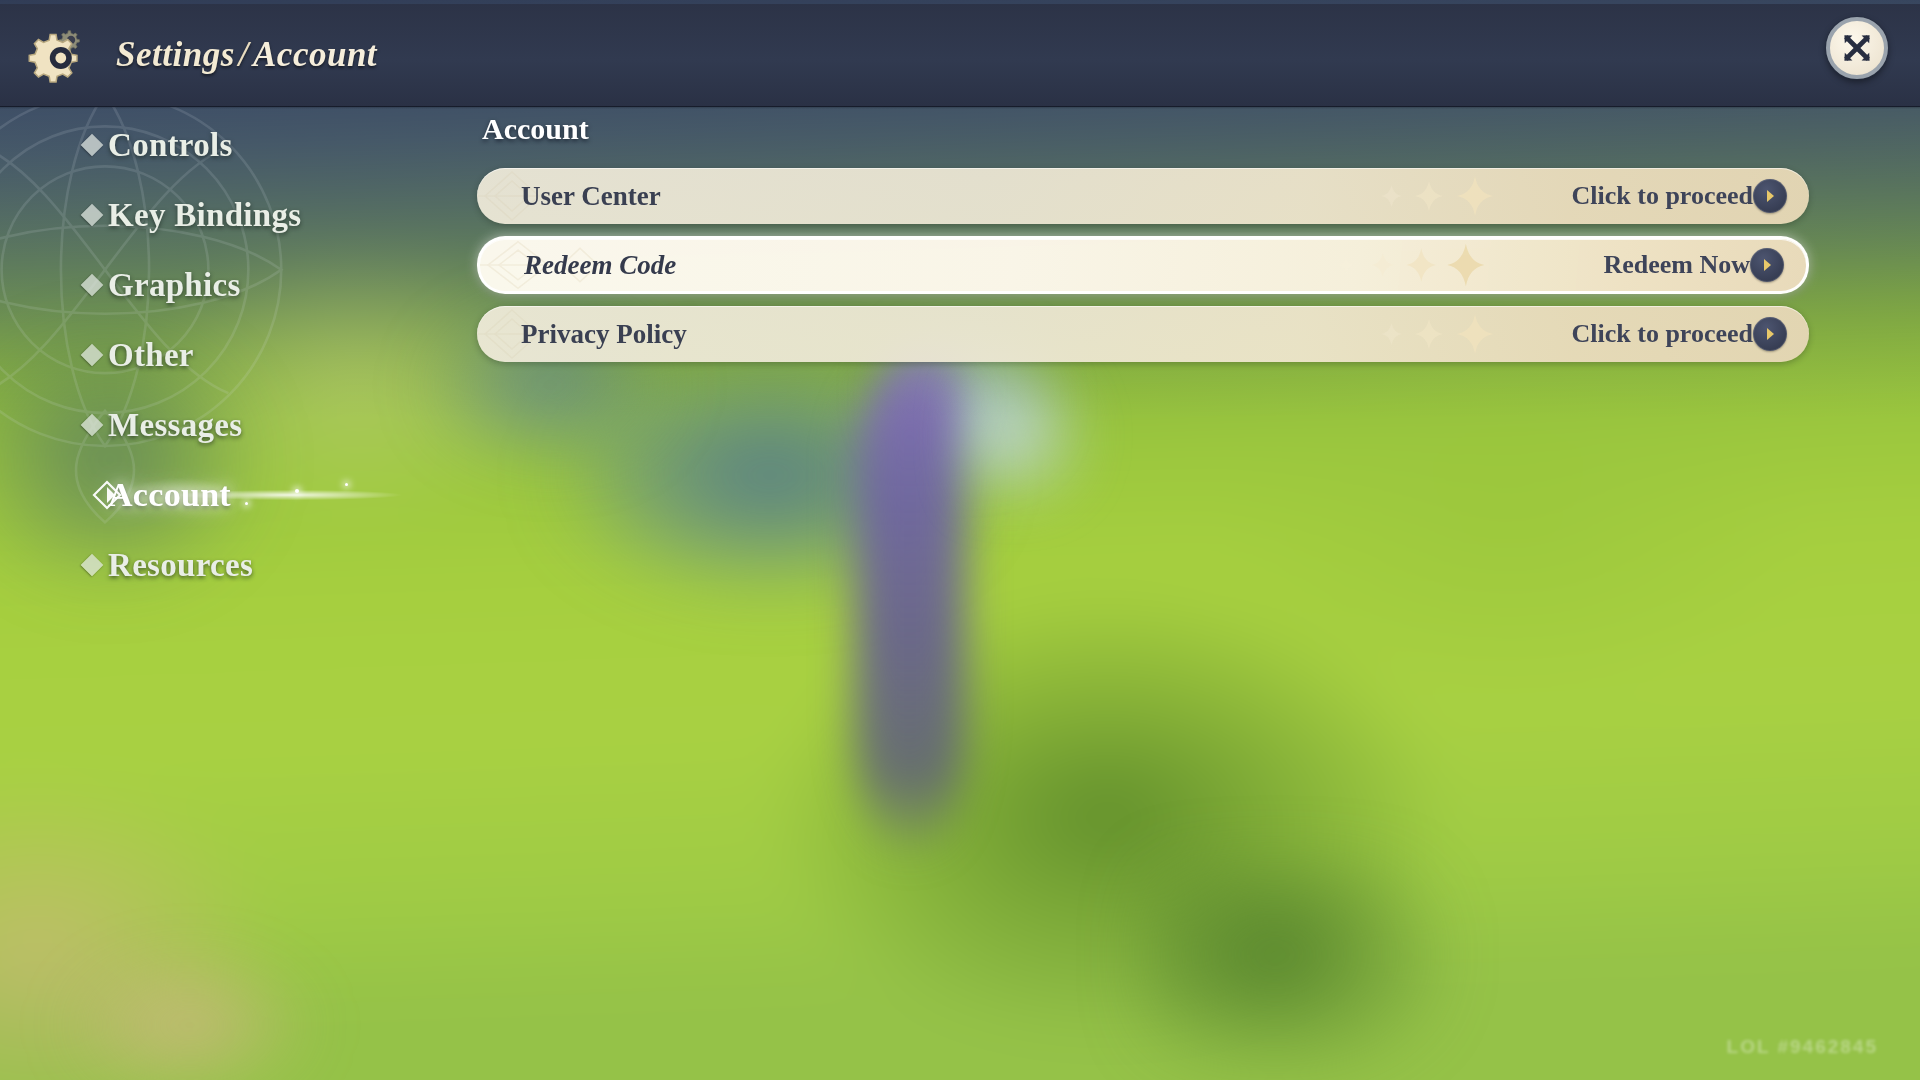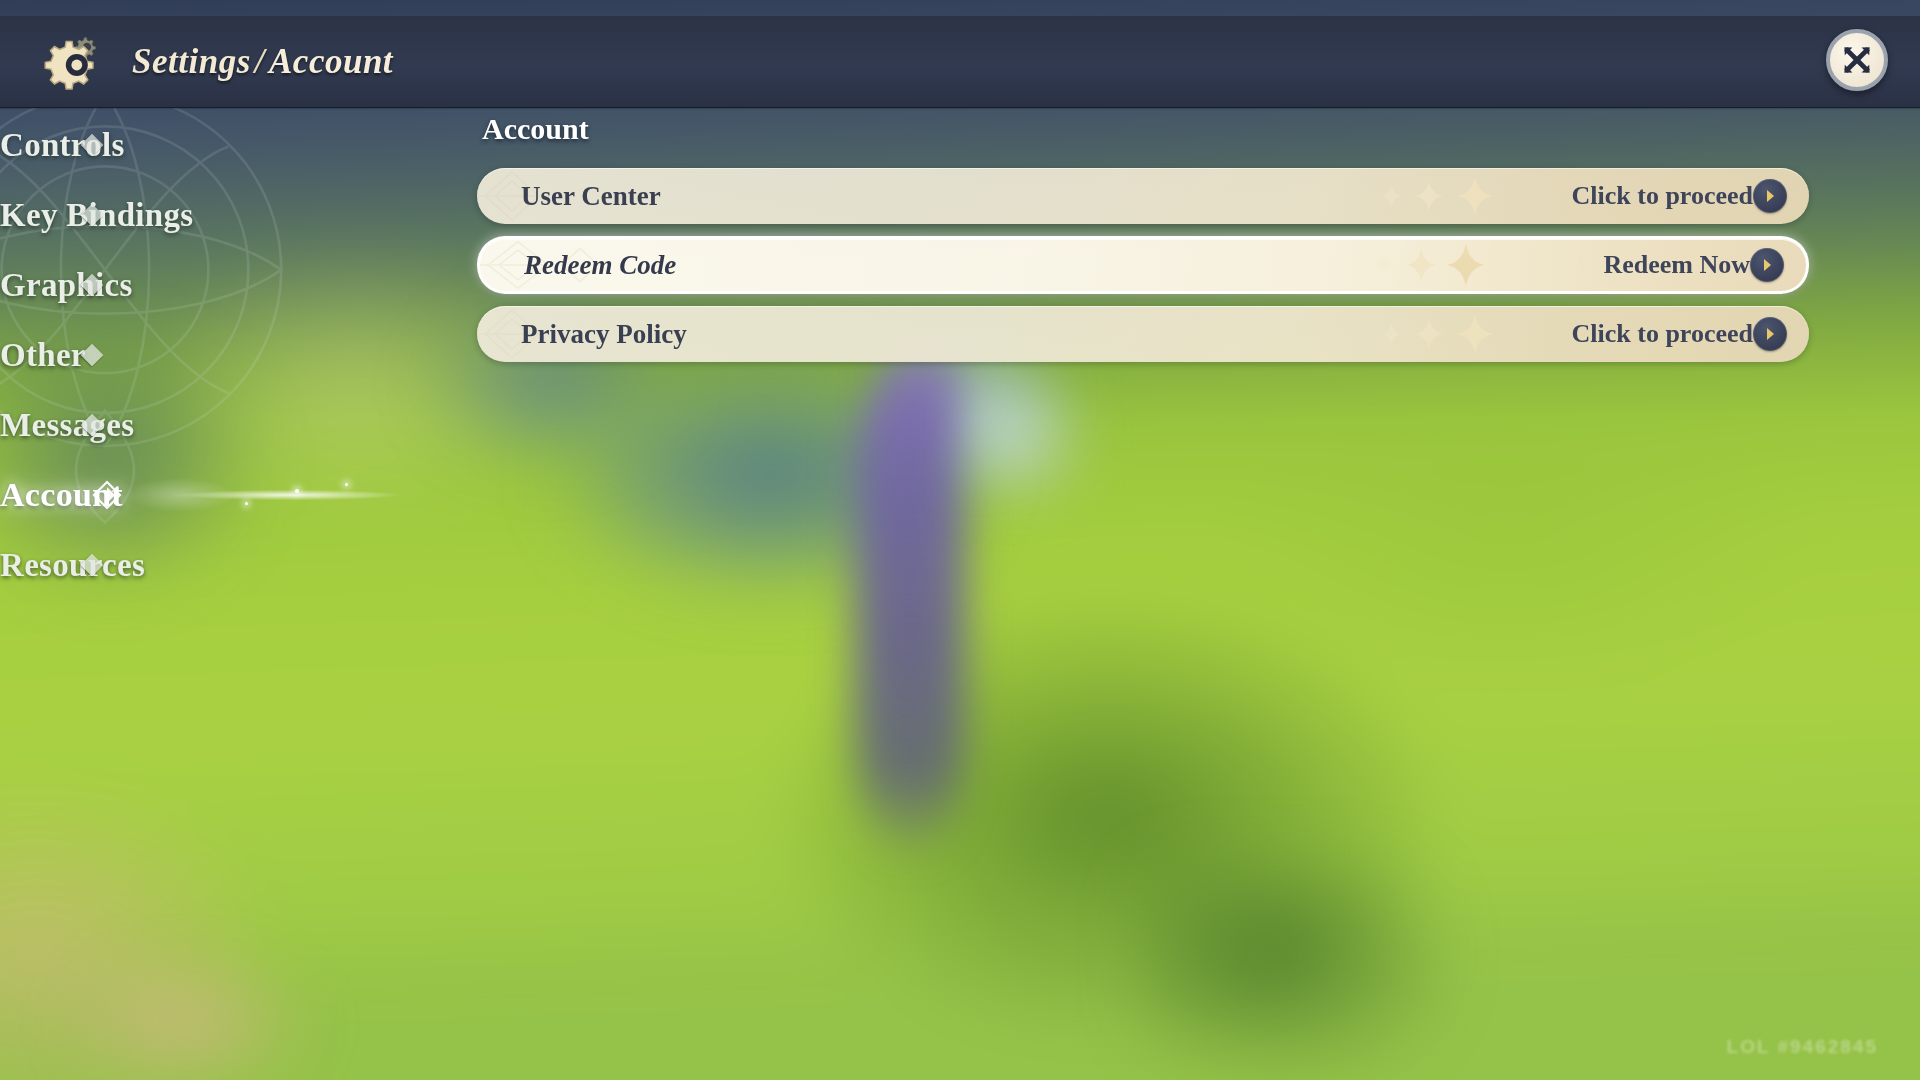--- a/index.html
+++ b/index.html
@@ -88,26 +88,25 @@
   }
 
   
   .bg-ornament {
     position:absolute; left:-130px; top:70px; width:470px; height:470px;
     opacity:0.13; pointer-events:none;
   }
 
   
   #header {
-    position:absolute; left:0; top:16px; width:1920px; height:92px;
+    position:absolute; left:0; top:4px; width:1920px; height:103px;
     background:linear-gradient(180deg, #2c3347 0%, #313a50 55%, #2a3145 100%);
     border-bottom:1px solid rgba(16,20,32,0.65);
     display:flex; align-items:center;
     z-index:30;
-    padding-left:16px;
   }
   #header::after {
     content:""; position:absolute; left:0; right:0; bottom:-3px; height:3px;
     background:linear-gradient(180deg, rgba(20,26,40,0.5), rgba(20,26,40,0));
   }
   .gear-wrap {
     position:relative; width:66px; height:66px; margin-left:26px; flex:0 0 auto;
   }
   .title-text {
     margin-left:24px;
@@ -130,21 +129,21 @@
   }
 
   
   #sidebar {
     position:absolute; left:0; top:110px; width:380px;
     z-index:20;
   }
   .nav-item {
     position:relative;
     display:flex; align-items:center;
-    height:70px; 
+    height:70px; padding-left:108px;
     cursor:pointer;
   }
   .nav-diamond {
     position:absolute; left:110px; width:16px; height:16px;
     transform:translateX(-100%) rotate(45deg) translateX(0);
     margin-left:-10px;
     background:rgba(226,232,226,0.72);
     box-shadow:0 1px 2px rgba(0,0,0,0.35);
   }
   .nav-label {

